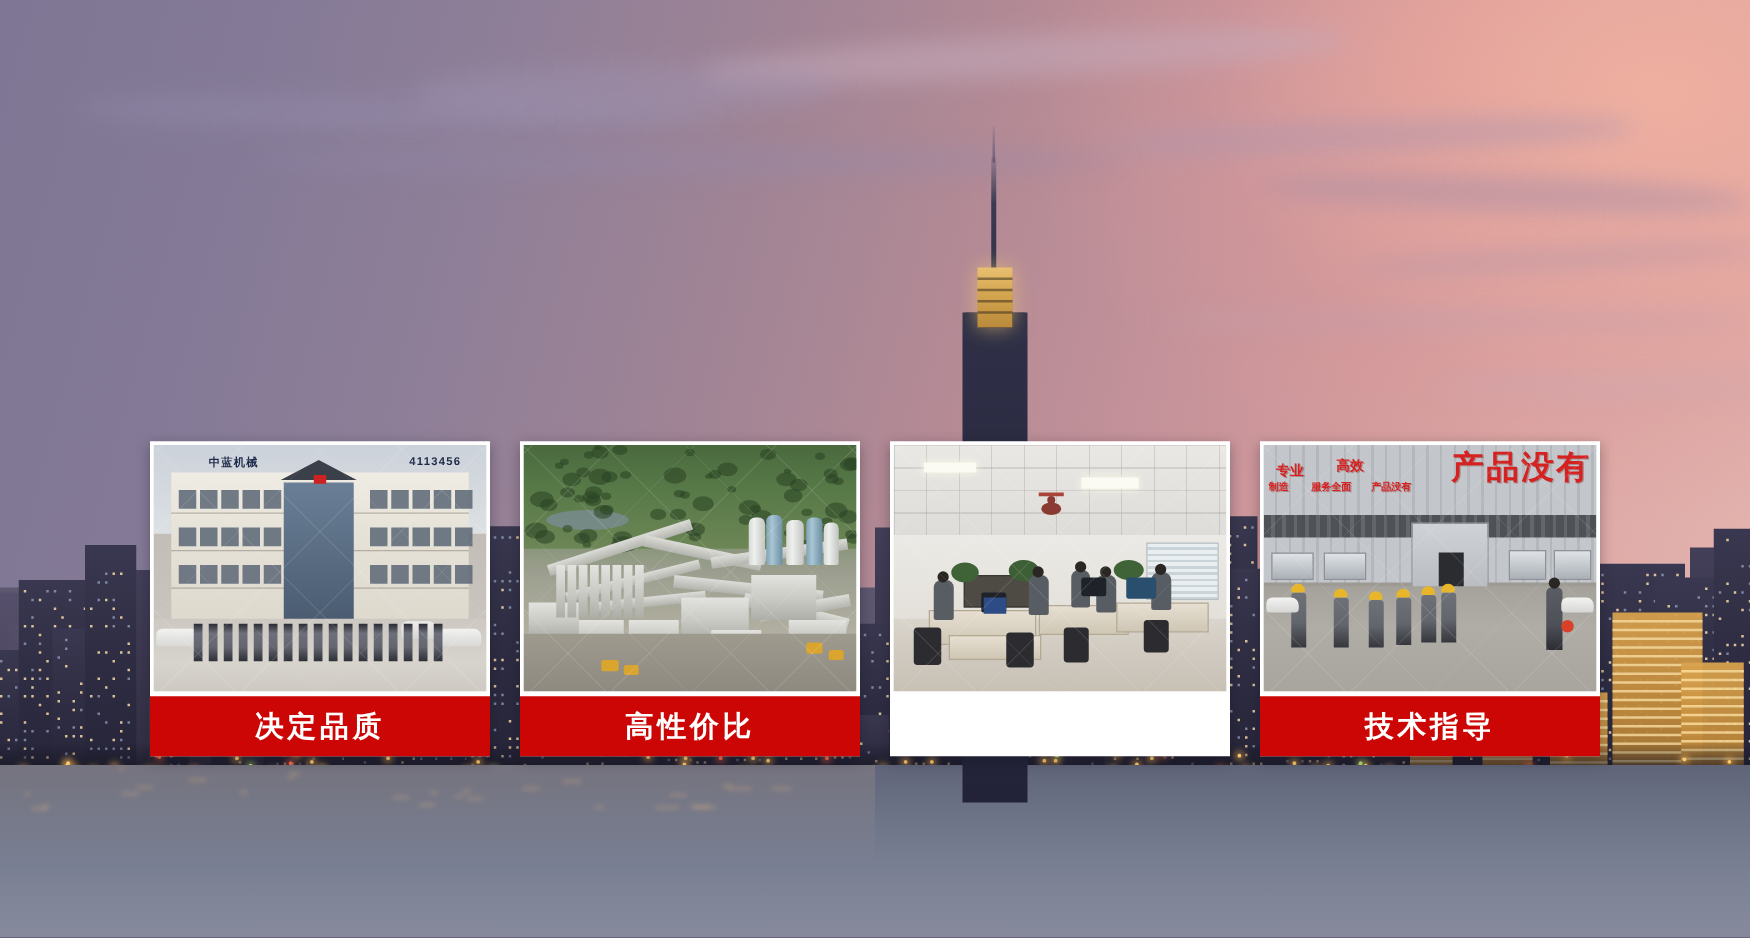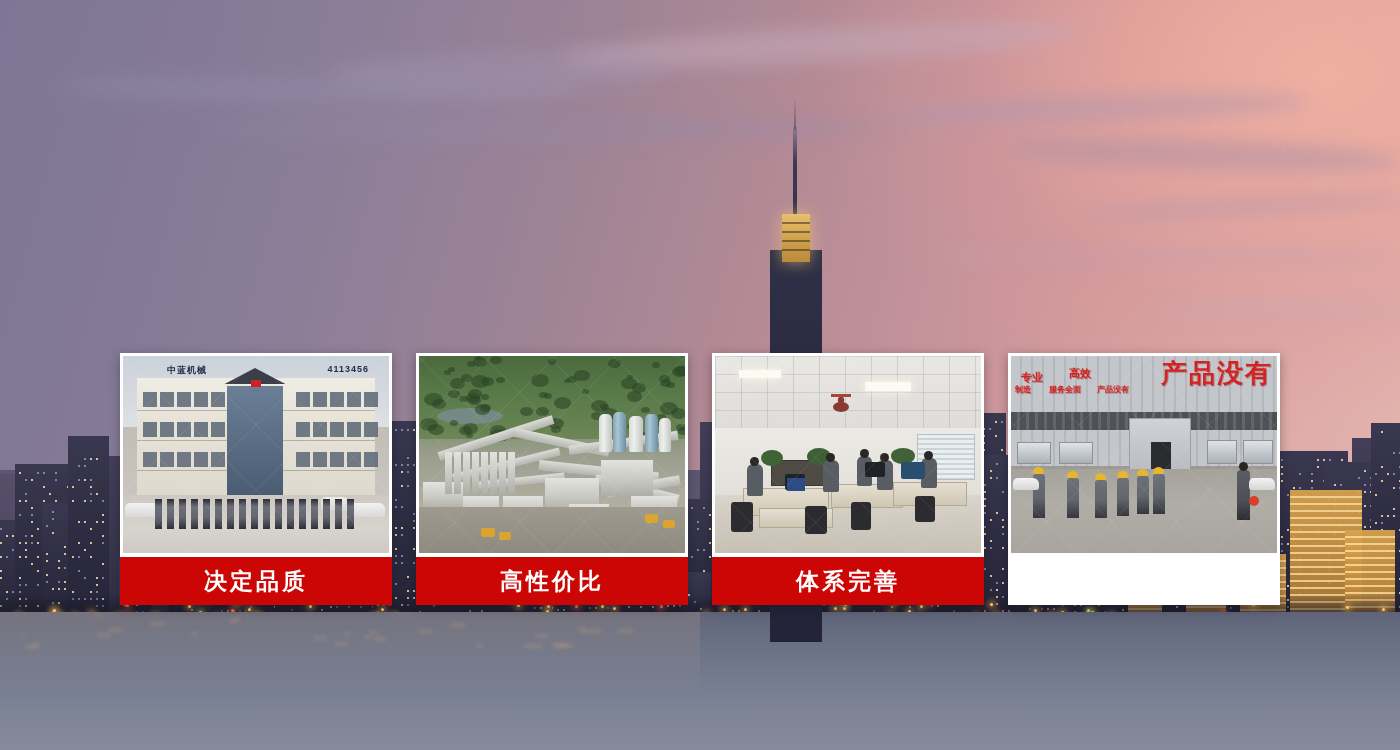--- a/index.html
+++ b/index.html
@@ -3363,21 +3363,20 @@
             <div class="p3-mon" style="left:150px;top:106px;width:20px;height:15px"></div>
             <div class="p3-mon" style="left:186px;top:106px;width:24px;height:17px;background:#2a4f6e"></div>
             <div style="position:absolute;left:72px;top:122px;width:18px;height:13px;background:#2d4c86"></div>
             <div class="p3-chair" style="left:16px;top:146px;width:22px;height:30px"></div>
             <div class="p3-chair" style="left:90px;top:150px;width:22px;height:28px"></div>
             <div class="p3-chair" style="left:136px;top:146px;width:20px;height:28px"></div>
             <div class="p3-chair" style="left:200px;top:140px;width:20px;height:26px"></div>
           </div>
         <div class="wm"></div>
       </div>
-      <div class="cap">体系完善</div>
     </div>
 
     <div class="card">
       <div class="photo p4">
         <div class="p4-wall"></div>
         <div class="p4-red" style="right:4px;top:4px;font-size:26px;letter-spacing:2px;">产品没有</div>
         <div class="p4-red" style="left:10px;top:16px;font-size:11px;">专业</div>
         <div class="p4-red" style="left:58px;top:12px;font-size:11px;">高效</div>
         <div class="p4-red" style="left:4px;top:30px;font-size:8px;">制造</div>
         <div class="p4-red" style="left:38px;top:30px;font-size:8px;">服务全面</div>
@@ -3406,16 +3405,17 @@
             <div class="p4-worker" style="left:142px;top:118px;height:40px"></div>
             <div class="p4-helmet" style="left:142px;top:111px"></div>
             <div class="p4-sup" style="left:226px;top:114px;height:50px"></div>
             <div class="p3-head" style="left:228px;top:106px"></div>
             <div class="p4-ball" style="left:238px;top:140px"></div>
             <div class="p4-car" style="left:2px;top:122px"></div>
             <div class="p4-car" style="left:238px;top:122px"></div>
           </div>
         <div class="wm"></div>
       </div>
+      <div class="cap">技术指导</div>
     </div>
 
   </div>
 </div>
 
 </body></html>

